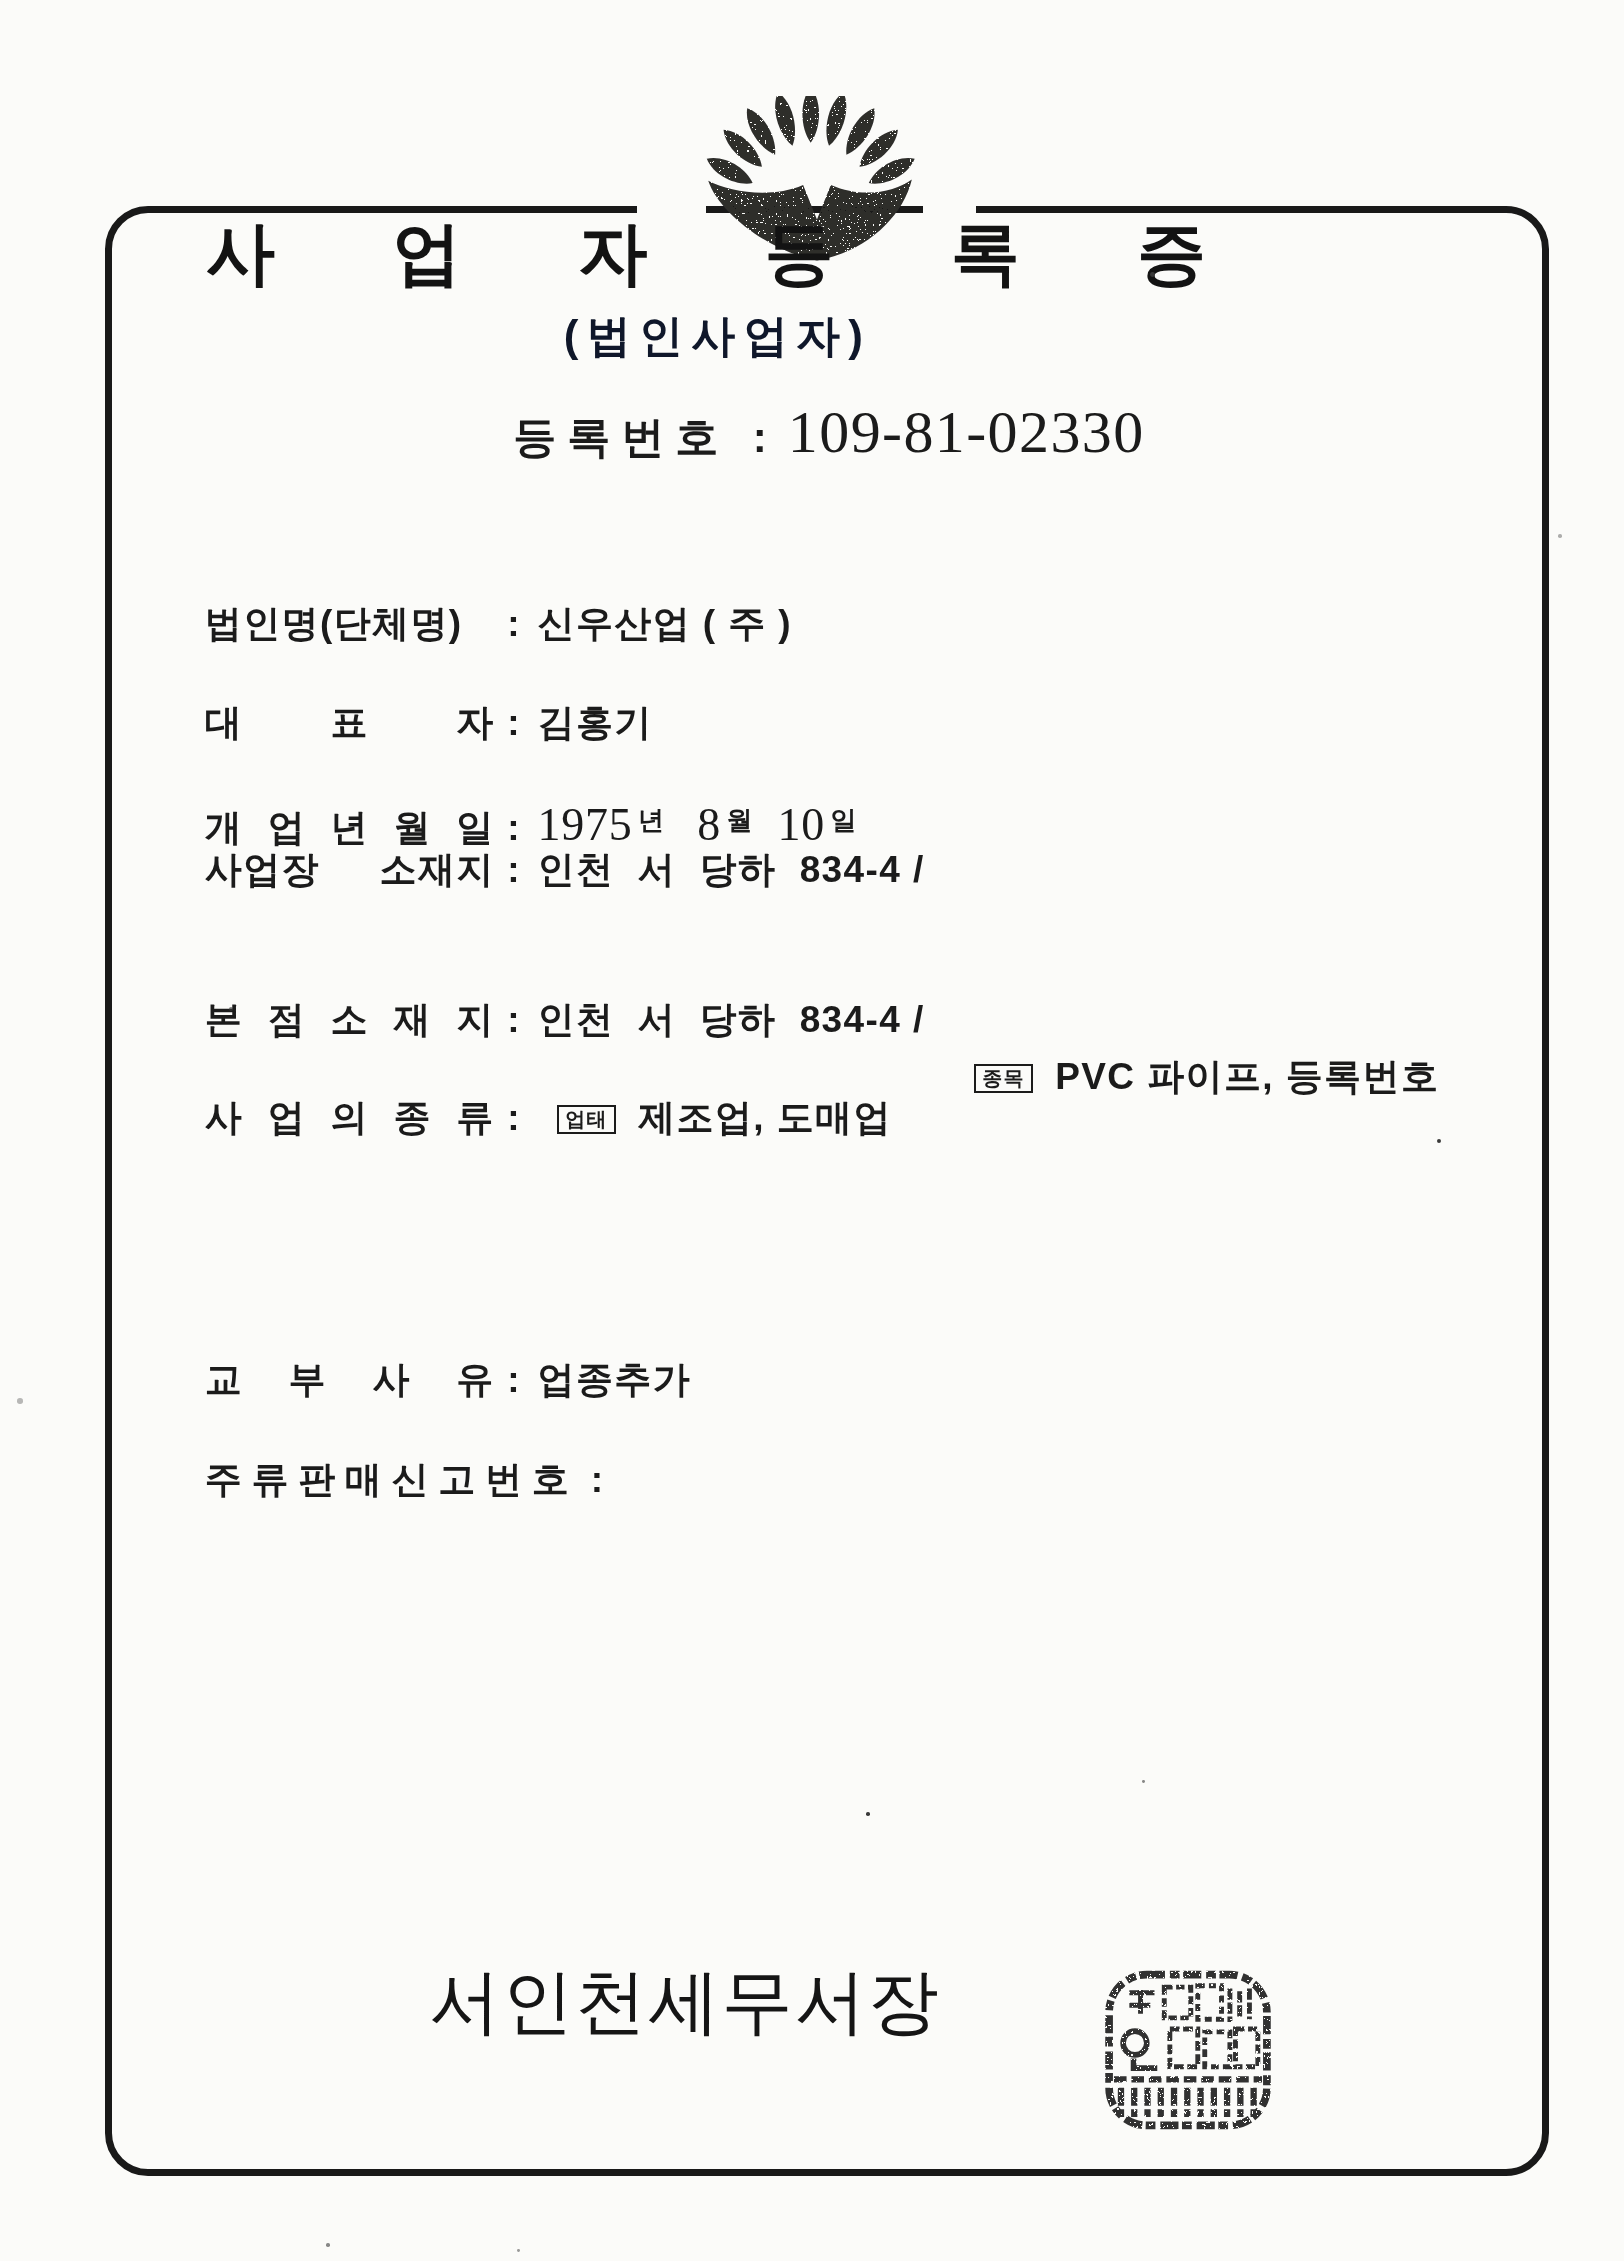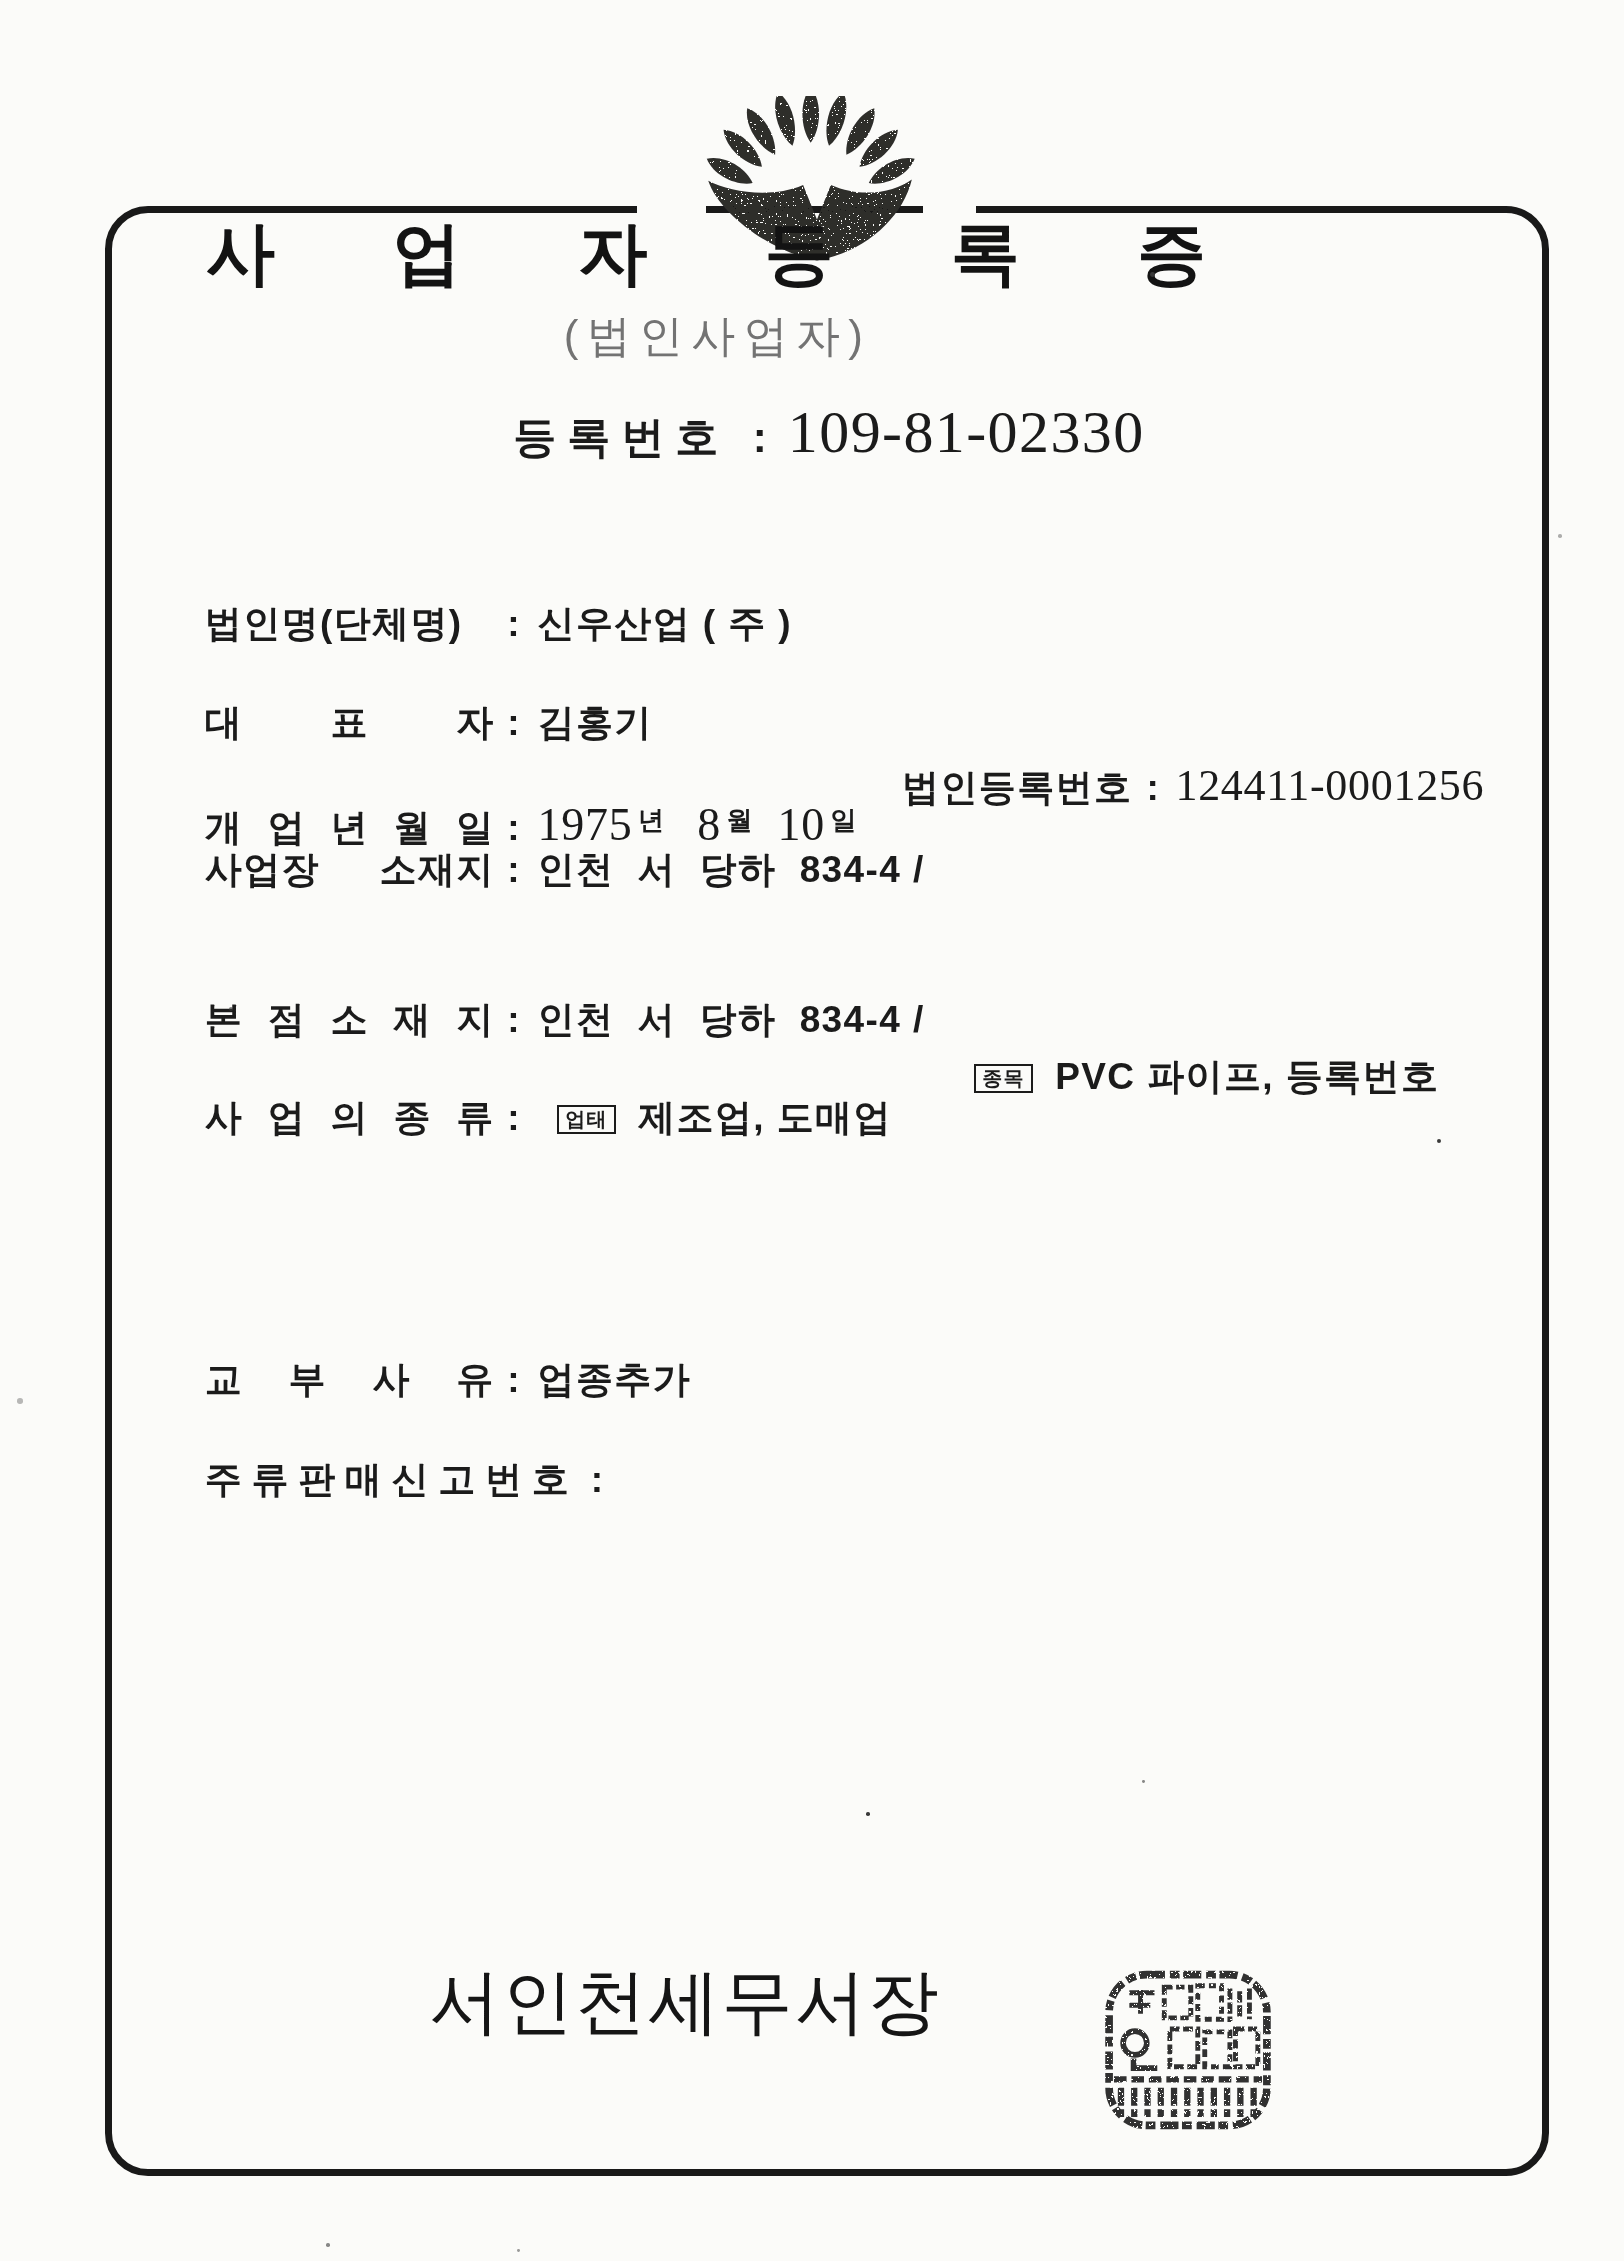--- a/index.html
+++ b/index.html
@@ -26,23 +26,23 @@
   .seal{position:absolute;left:1104px;top:1969px;width:168px;height:162px;z-index:3;opacity:.93;}
 
   .title{
     position:absolute;left:0;top:208px;width:100%;z-index:4;
     text-align:center;font-size:69px;font-weight:bold;
     letter-spacing:49px;padding-left:49px;box-sizing:border-box;
     color:#131313;white-space:pre;
   }
   .subtitle{
     position:absolute;left:0;top:307px;width:100%;z-index:4;
-    text-align:center;font-size:44px;font-weight:400;
+    text-align:center;font-size:44px;font-weight:700;
     letter-spacing:8.3px;padding-left:23px;box-sizing:border-box;
-    color:#737373;white-space:pre;
+    color:#0f172a;white-space:pre;
   }
   .reg-line{
     position:absolute;left:501px;top:386px;z-index:4;white-space:pre;
   }
   .reg-label{font-size:43px;font-weight:bold;letter-spacing:11px;}
   .reg-colon{font-size:42px;font-weight:bold;margin:0 21px 0 23.6px;}
   .reg-value{
     font-family:"Liberation Serif","DejaVu Serif",serif;
     font-size:60px;letter-spacing:1.4px;font-weight:500;
   }
@@ -165,21 +165,20 @@
   <div class="row" style="top:563px">
     <span class="lbl">법인명(단체명)</span><span class="colon">:</span><span class="val">신우산업 ( 주 )</span>
   </div>
 
   <div class="row" style="top:662px">
     <span class="lbl">대 표 자</span><span class="colon">:</span><span class="val">김홍기</span>
   </div>
 
   <div class="row" style="top:759px">
     <span class="lbl">개 업 년 월 일</span><span class="colon">:</span><span class="num">1975</span><span class="sfx">년</span><span class="num gap1">8</span><span class="sfx">월</span><span class="num gap2">10</span><span class="sfx">일</span>
-    <span class="pair2"><span>법인등록번호</span><span class="colon">:</span><span class="num">124411-0001256</span></span>
   </div>
 
   <div class="row" style="top:809px">
     <span class="lbl">사업장 소재지</span><span class="colon">:</span><span class="val">인천  서  당하  834-4 /</span>
   </div>
 
   <div class="row" style="top:959px">
     <span class="lbl">본 점 소 재 지</span><span class="colon">:</span><span class="val">인천  서  당하  834-4 /</span>
   </div>
 

